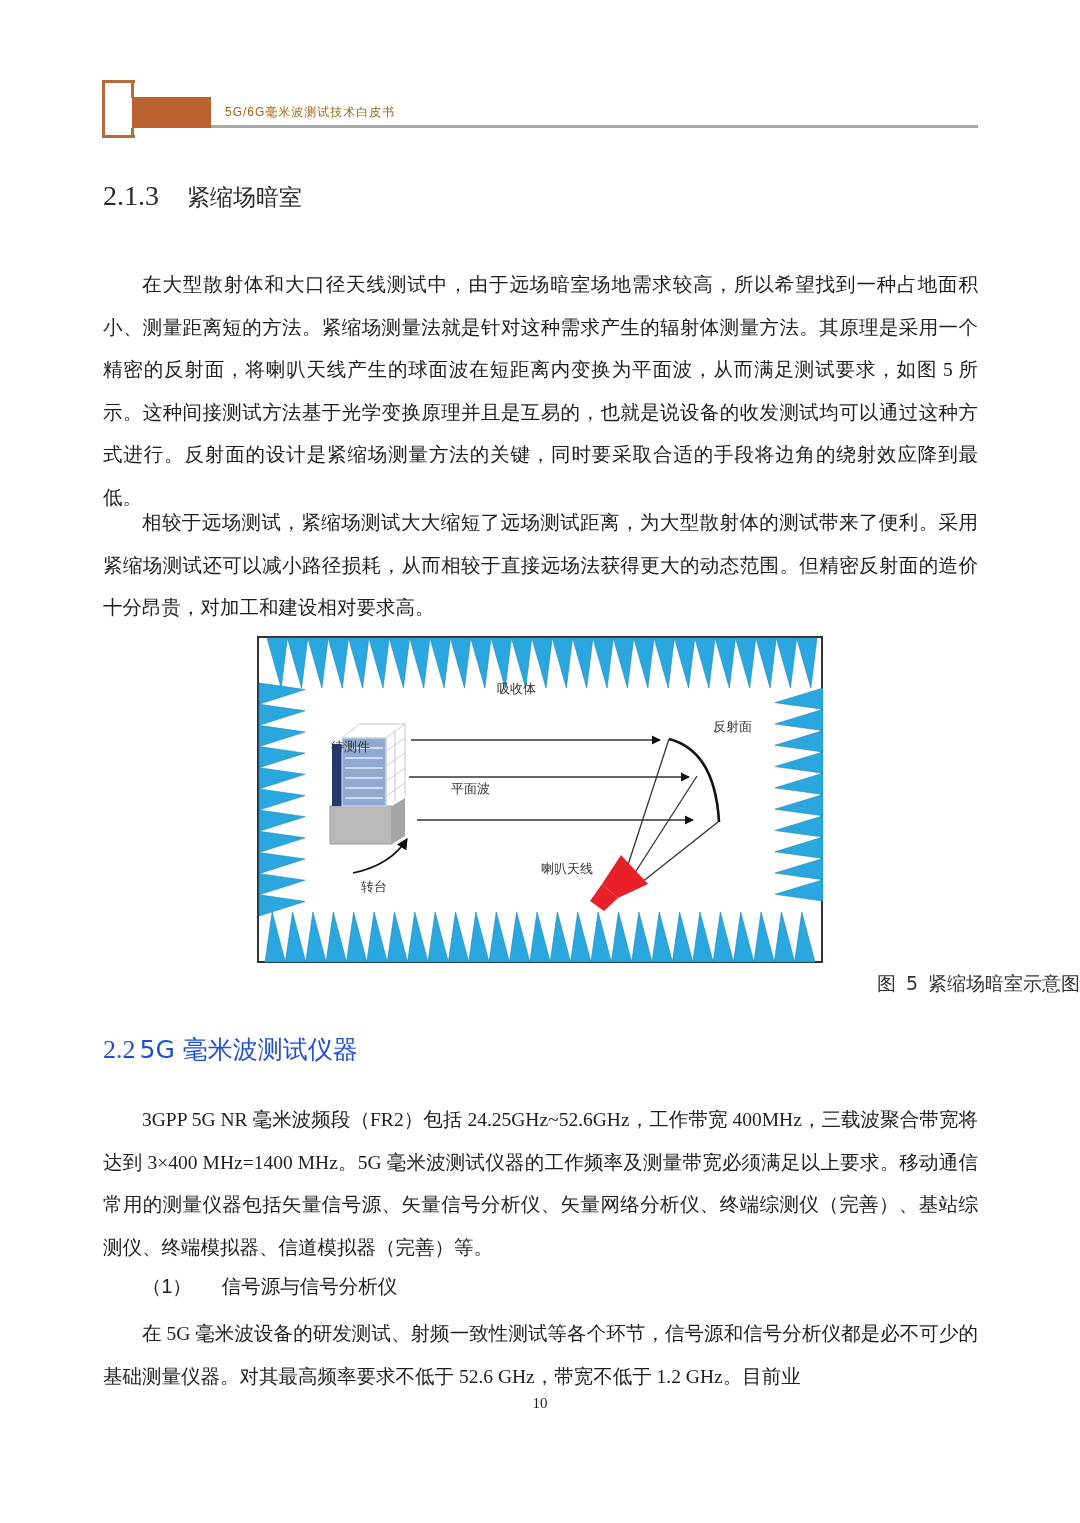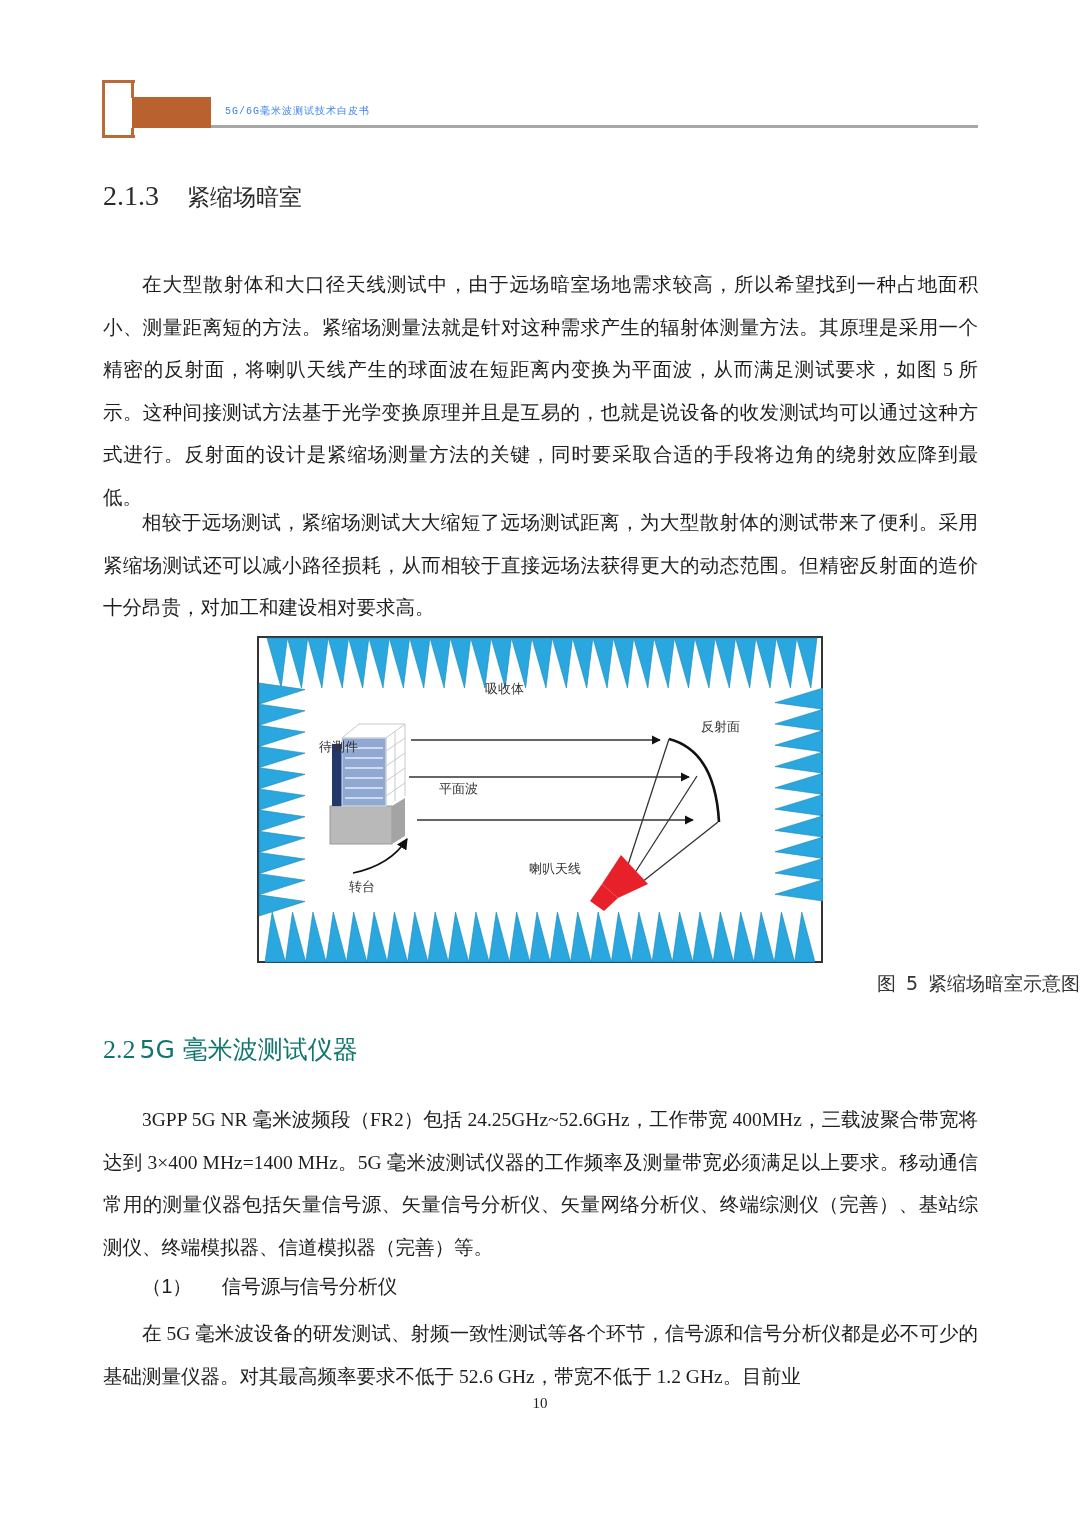--- a/index.html
+++ b/index.html
@@ -5,41 +5,41 @@
   html, body { margin: 0; padding: 0; background: #ffffff; }
   body { width: 1080px; height: 1523px; position: relative; overflow: hidden;
          font-family: "DejaVu Serif", "Liberation Serif", serif; color: #1e1e1e; }
   .hdr-frame-r { position: absolute; left: 102px; top: 80px; width: 33px; height: 58px;
                  border-top: 3px solid #b9693a; border-bottom: 3px solid #b9693a; border-left: 3px solid #b9693a;
                  box-sizing: border-box; }
   .hdr-frame-rv { position: absolute; left: 131px; top: 80px; width: 3px; height: 18px; background: #b9693a; }
   .hdr-frame-rv2 { position: absolute; left: 131px; top: 128px; width: 3px; height: 10px; background: #b9693a; }
   .hdr-block { position: absolute; left: 132px; top: 97px; width: 79px; height: 31px; background: #b9622f; }
   .hdr-line { position: absolute; left: 211px; top: 125px; width: 767px; height: 3px; background: #a8a8a8; }
-  .hdr-title { position: absolute; left: 225px; top: 104px; font-size: 10px; color: #3b82f6; letter-spacing: 1px;
-               font-family: Liberation Mono, monospace; }
+  .hdr-title { position: absolute; left: 225px; top: 104px; font-size: 12px; color: #a16207; letter-spacing: 1px;
+               font-family: Liberation Sans, sans-serif; }
 
   .h3 { position: absolute; left: 103px; top: 180px; font-size: 23px; color: #2a2a2a;
         font-family: "DejaVu Sans", "Liberation Sans", sans-serif; }
   .h3 .num { font-family: "Liberation Serif", serif; font-size: 28px; margin-right: 28px; }
-  .h2 { position: absolute; left: 103px; top: 1033px; font-size: 25px; color: #0f766e;
+  .h2 { position: absolute; left: 103px; top: 1033px; font-size: 25px; color: #1d4ed8;
         font-family: "DejaVu Sans", "Liberation Sans", sans-serif; }
   .h2 .num { font-family: "Liberation Serif", serif; font-size: 26px; margin-right: 4px; }
 
   .para { position: absolute; left: 103px; width: 875px; font-size: 19.5px; line-height: 42.5px;
           text-align: justify; text-indent: 39px; font-family: "Liberation Serif", "DejaVu Serif", serif; }
   .subhead { position: absolute; left: 142px; top: 1273px; font-size: 19.5px;
              font-family: Liberation Sans, sans-serif; }
   .subhead .idx { margin-right: 30px; }
 
   .figure { position: absolute; left: 257px; top: 636px; width: 566px; height: 327px;
             border: 2px solid #333; box-sizing: border-box; background: #fff; }
   .figure svg { position: absolute; left: -2px; top: -2px; }
   .fig-label { position: absolute; font-size: 13px; color: #333;
-               font-family: "DejaVu Serif", "Liberation Serif", serif; }
+               font-family: "DejaVu Serif", "Liberation Serif", serif; margin-left: 12px; }
 
   .caption { position: absolute; left: 0; width: 1080px; top: 971px; text-align: right; font-size: 19px; color: #333;
              font-family: "DejaVu Sans", "Liberation Sans", sans-serif; }
   .caption .n { margin: 0 10px; }
 
   .page-num { position: absolute; left: 0; width: 1080px; top: 1395px; text-align: center; font-size: 15px;
               font-family: "Liberation Serif", serif; }
 </style>
 </head>
 <body>

